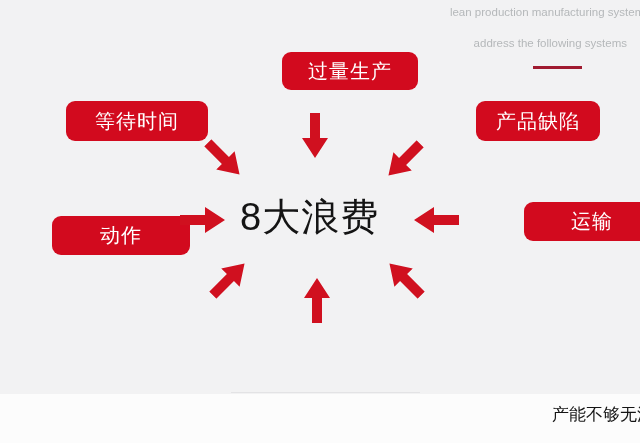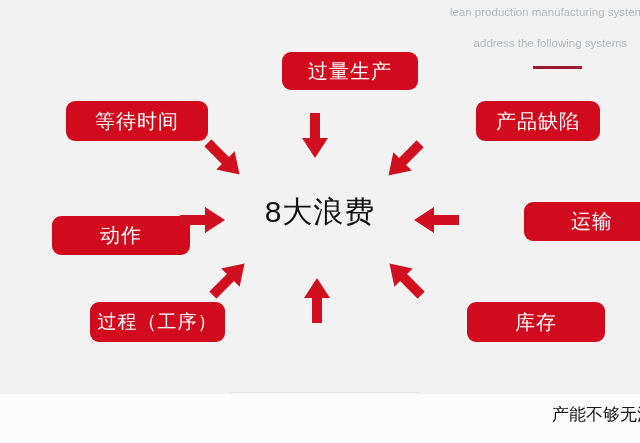--- a/index.html
+++ b/index.html
@@ -18,21 +18,21 @@
     white-space:nowrap;
   }
   .tag1{top:6px;right:-10px;}
   .tag2{top:37px;right:13px;}
   .underline{
     position:absolute;left:533px;top:66px;width:49px;height:3px;
     background:var(--underline-red,#a01b30);
   }
   .center-label{
     position:absolute;left:240px;top:192px;width:160px;
-    text-align:center;font-size:30px;font-weight:500;
+    text-align:left;font-size:38px;font-weight:500;
     color:var(--center-text,#141414);letter-spacing:1px;
   }
   .node{
     position:absolute;background:var(--box-red,#d20a1e);color:#fff;
     border-radius:9px;display:flex;align-items:center;justify-content:center;
     font-size:20px;letter-spacing:1px;white-space:nowrap;margin-left:32px;
   }
   .n-top{left:250px;top:52px;width:136px;height:38px;}
   .n-topleft{left:34px;top:101px;width:142px;height:40px;}
   .n-topright{left:444px;top:101px;width:124px;height:40px;}
@@ -73,22 +73,20 @@
   <div class="tag tag2">address the following systems</div>
   <div class="underline"></div>
 
   <div class="center-label">8大浪费</div>
 
   <div class="node n-top">过量生产</div>
   <div class="node n-topleft">等待时间</div>
   <div class="node n-topright">产品缺陷</div>
   <div class="node n-left">动作</div>
   <div class="node n-right">运输</div>
-  <div class="node n-bottomleft">过程（工序）</div>
-  <div class="node n-bottomright">库存</div>
 
   <svg class="arrow a-top" viewBox="0 0 46 32" aria-hidden="true">
       <polygon points="0,11 25,11 25,3 45,16 25,29 25,21 0,21"></polygon>
     </svg>
   <svg class="arrow a-topleft" viewBox="0 0 46 32" aria-hidden="true">
       <polygon points="0,11 25,11 25,3 45,16 25,29 25,21 0,21"></polygon>
     </svg>
   <svg class="arrow a-topright" viewBox="0 0 46 32" aria-hidden="true">
       <polygon points="0,11 25,11 25,3 45,16 25,29 25,21 0,21"></polygon>
     </svg>

